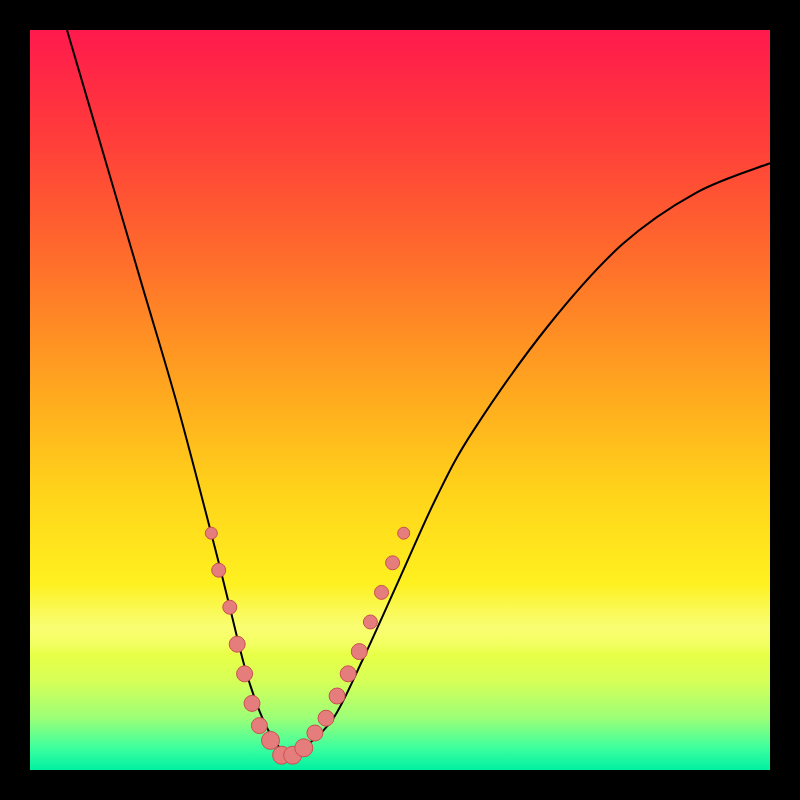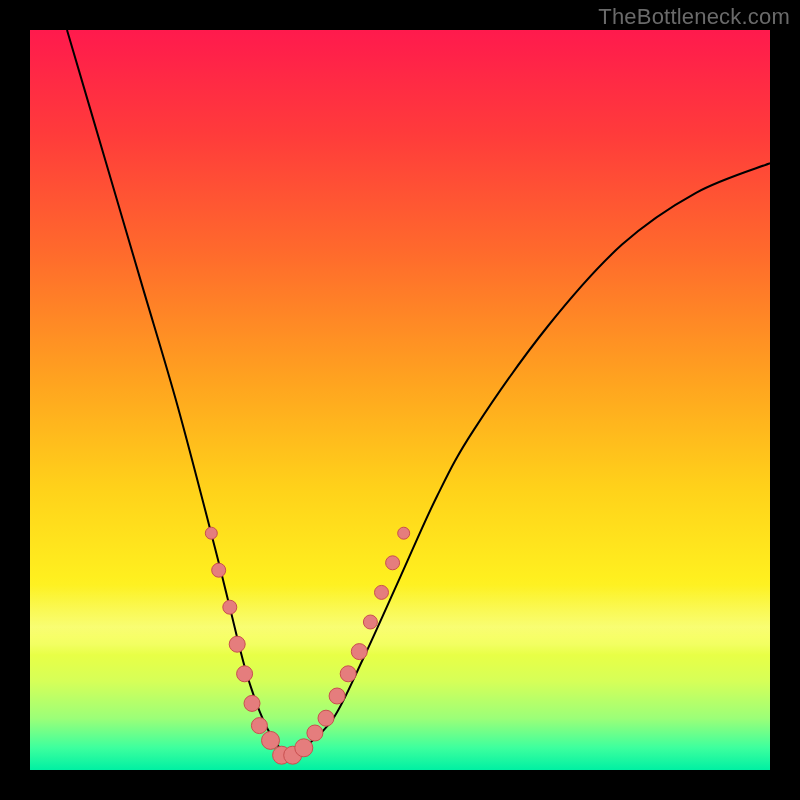--- a/index.html
+++ b/index.html
@@ -72,21 +72,20 @@
     font-size: 22px;
     font-weight: 500;
     letter-spacing: 0.2px;
     user-select: none;
   }
 </style>
 </head>
 <body>
 
 <div class="frame">
-  <div class="watermark">TheBottleneck.com</div>
   <div class="plot-area">
     <div class="band-pale"></div>
     <svg class="curve" viewBox="0 0 740 740" preserveAspectRatio="none">
       <path id="curve-path" fill="none" stroke="#000000" stroke-width="2" d="M 37.0 0.0 C 43.2 21.0, 61.7 83.9, 74.0 125.8 C 86.3 167.7, 98.7 209.7, 111.0 251.6 C 123.3 293.5, 135.7 333.0, 148.0 377.4 C 160.3 421.8, 176.4 484.7, 185.0 518.0 C 193.6 551.3, 194.9 557.5, 199.8 577.2 C 204.7 596.9, 209.7 619.1, 214.6 636.4 C 219.5 653.7, 224.5 668.5, 229.4 680.8 C 234.3 693.1, 239.3 703.0, 244.2 710.4 C 249.1 717.8, 254.1 724.0, 259.0 725.2 C 263.9 726.4, 266.4 724.0, 273.8 717.8 C 281.2 711.6, 293.5 703.0, 303.4 688.2 C 313.3 673.4, 321.9 652.4, 333.0 629.0 C 344.1 605.6, 357.7 574.7, 370.0 547.6 C 382.3 520.5, 394.7 490.9, 407.0 466.2 C 419.3 441.5, 425.5 428.0, 444.0 399.6 C 462.5 371.2, 493.3 326.8, 518.0 296.0 C 542.7 265.2, 567.3 236.8, 592.0 214.6 C 616.7 192.4, 641.3 176.4, 666.0 162.8 C 690.7 149.2, 727.7 138.1, 740.0 133.2"></path>
       <g id="markers">
           <circle cx="181.3" cy="503.2" r="6" fill="#e57d7d" stroke="#c94f4f" stroke-width="1"></circle>
           <circle cx="188.7" cy="540.2" r="7" fill="#e57d7d" stroke="#c94f4f" stroke-width="1"></circle>
           <circle cx="199.8" cy="577.2" r="7" fill="#e57d7d" stroke="#c94f4f" stroke-width="1"></circle>
           <circle cx="207.2" cy="614.2" r="8" fill="#e57d7d" stroke="#c94f4f" stroke-width="1"></circle>
           <circle cx="214.6" cy="643.8" r="8" fill="#e57d7d" stroke="#c94f4f" stroke-width="1"></circle>

